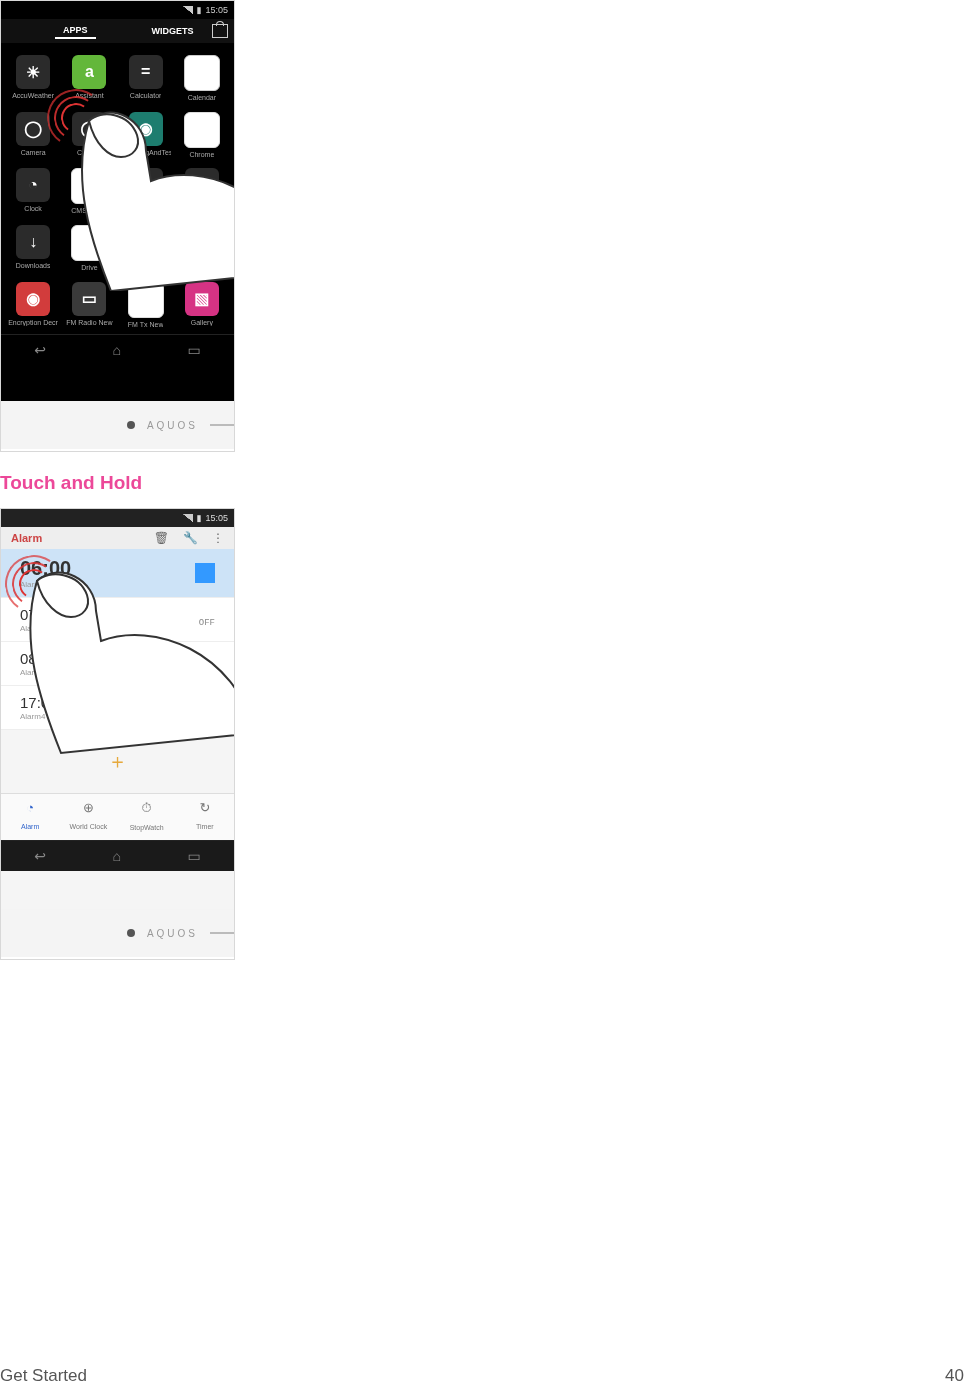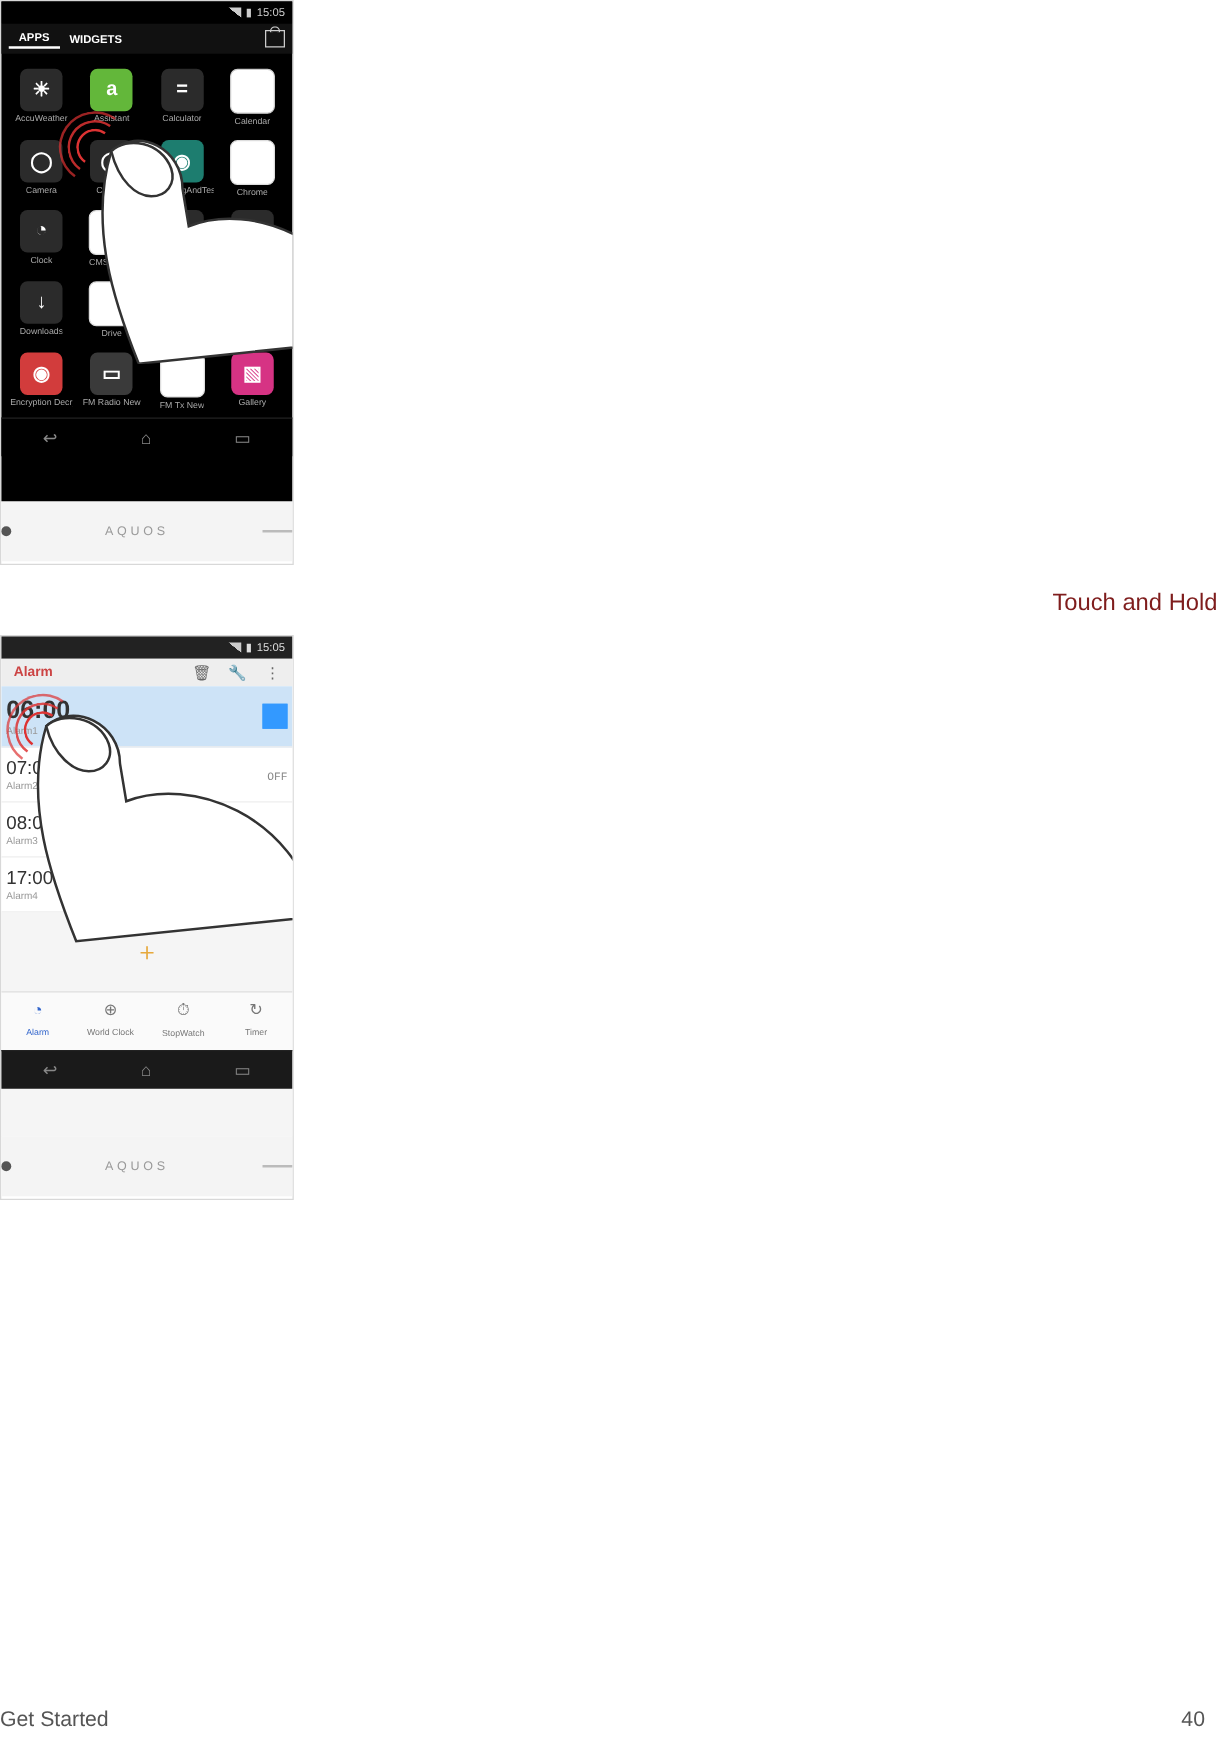--- a/index.html
+++ b/index.html
@@ -53,21 +53,21 @@
   }
   .tabs {
     display: flex;
     align-items: center;
     padding: 4px 6px;
     color: #fff;
     font-size: 9px;
     font-weight: bold;
     background: #111;
   }
-  .tabs .tab { padding: 2px 8px; }
+  .tabs .tab { padding: 2px 8px; margin-left: 48px; }
   .tabs .tab.active { border-bottom: 2px solid #fff; }
   .tabs .spacer { flex: 1; }
   .shop-icon {
     width: 14px; height: 12px; border: 1px solid #ccc; position: relative;
   }
   .shop-icon::before {
     content:""; position:absolute; top:-4px; left:3px; width:6px; height:4px;
     border:1px solid #ccc; border-bottom:none; border-radius: 4px 4px 0 0;
   }
   .app-grid {
@@ -85,21 +85,21 @@
     font-size: 16px; color:#fff; font-weight:bold;
   }
   .app .lbl { color:#aaa; font-size:7px; text-align:center; line-height:1.1; max-width:50px; overflow:hidden; white-space:nowrap; }
   .navbar {
     display:flex; justify-content:space-around; align-items:center;
     height: 30px; background:#000; border-top:1px solid #222;
   }
   .nav-ic { color:#888; font-size:14px; }
   .phone-bezel {
     height: 48px; background:#f4f4f4;
-    display:flex; align-items:center; justify-content:space-between; gap:12px;
+    display:flex; align-items:center; justify-content:flex-end; gap:12px;
     color:#999; font-size:10px; letter-spacing:3px;
   }
   .bezel-dot { width:8px; height:8px; border-radius:50%; background:#555; }
   .bezel-line { width:24px; height:2px; background:#bbb; }
   
   .hand-overlay {
     position: absolute;
     z-index: 5;
     pointer-events: none;
   }
@@ -109,46 +109,45 @@
     position:absolute;
   }
   .rings1 { top: 2px; left: 0px; }
   .rings2 { top: 4px; left: 6px; }
   .ring { position:absolute; border:2px solid #d33; border-radius:50%; border-right-color:transparent; border-bottom-color:transparent; transform: rotate(-10deg);}
   .ring.r1 { width:26px; height:26px; top:10px; left:10px; }
   .ring.r2 { width:40px; height:40px; top:3px; left:3px; opacity:.85;}
   .ring.r3 { width:54px; height:54px; top:-4px; left:-4px; opacity:.7;}
   
   .section-heading {
-    font-weight: normal;
+    font-weight: bold;
     font-size: 19px;
-    color: #7f1d1d;
+    color: #ec4899;
     margin: 10px 0 14px 0;
-    text-align: right;
   }
   .section-para {
     font-size: 17px;
     color: #444;
     line-height: 1.35;
     margin: 0 0 22px 0;
     max-width: 960px;
   }
   
   .p2-screen { height: 400px; background:#f5f5f5; }
   .p2-screen .statusbar { background:#222; color:#ddd;}
   .alarm-header {
     display:flex; align-items:center; gap:14px; padding:4px 10px; background:#eee;
   }
   .alarm-header .title { font-size:11px; color:#c44; font-weight:bold; flex:0 0 auto;}
   .alarm-header .sp { flex:1; }
   .hdr-ic { color:#666; font-size:12px; }
   .alarm-list { background:#fff; }
   .alarm-row {
     display:flex; align-items:center; justify-content:space-between;
-    padding:8px 4px; border-bottom:1px solid #eee;
+    padding:8px 19px; border-bottom:1px solid #eee;
   }
   .alarm-row .time { font-size:15px; color:#333; }
   .alarm-row .time.big { font-size:20px; font-weight:bold; }
   .alarm-row .sub { font-size:8px; color:#999; display:block; }
   .alarm-row.sel { background:#cde3f7; }
   .chk { width:18px; height:18px; border:1px solid #aaa; background:#fff;}
   .chk.on { background:#39f; border-color:#39f; }
   .toggle { font-size:9px; color:#888;font-family:Liberation Mono, monospace;}
   .add-row { text-align:center; padding:18px 0; color:#e6a93c; font-size:20px;}
   .bottom-tabs {

